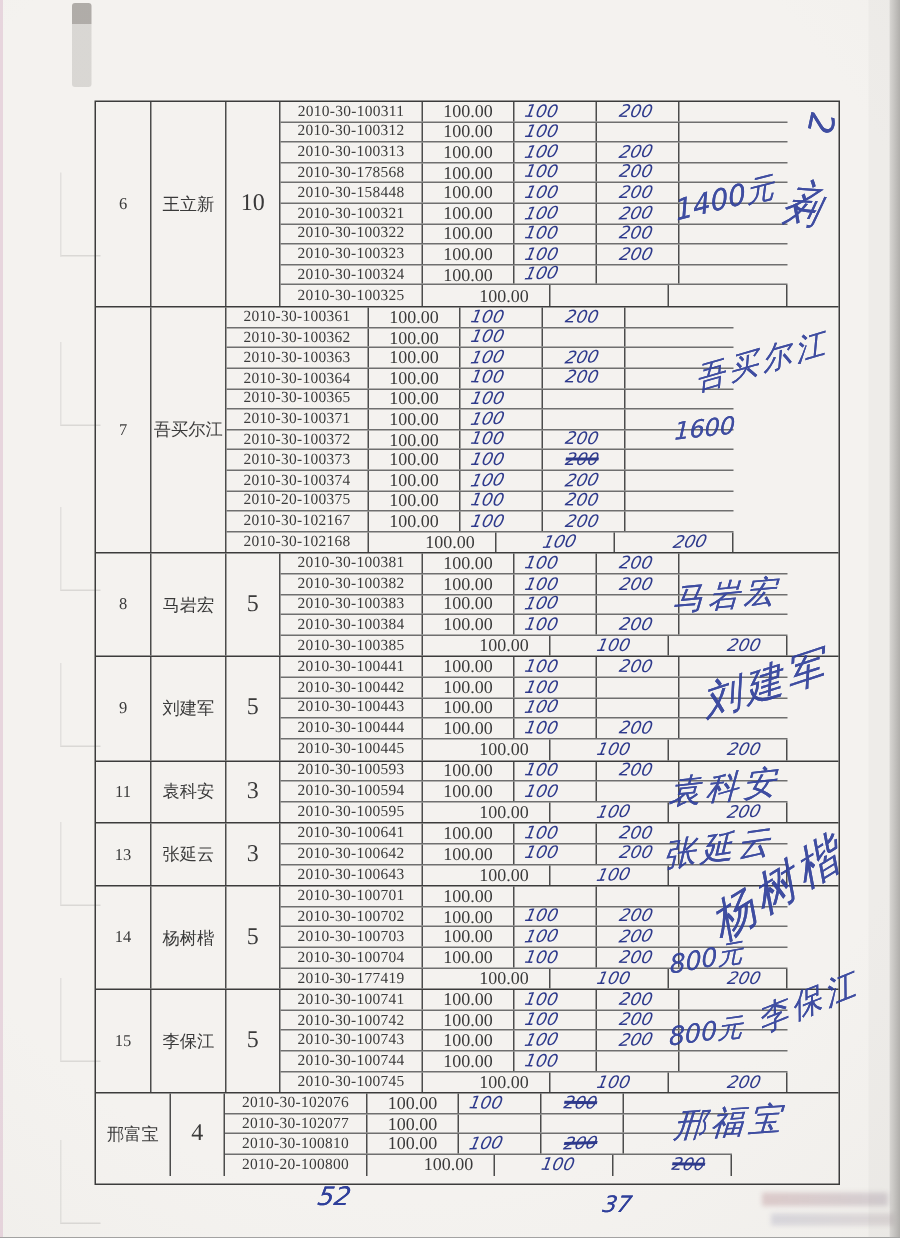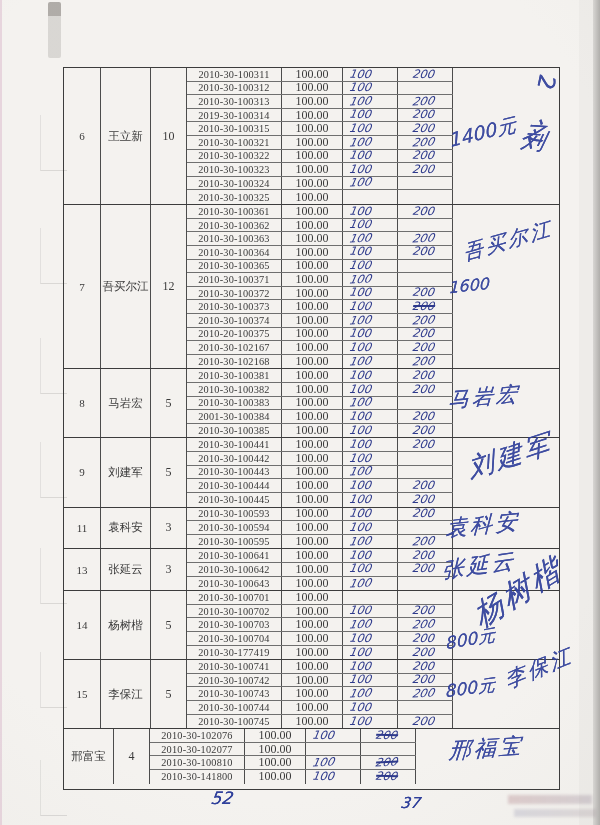--- a/index.html
+++ b/index.html
@@ -20,24 +20,24 @@
     border-radius:2px;}
   
   .tablewrap{position:absolute;left:63px;top:67px;width:497px;height:723px;
     border:1.6px solid #3c3c3c;box-sizing:border-box;display:flex;flex-direction:column;}
   .group{display:flex;border-bottom:1.4px solid #3c3c3c;box-sizing:border-box;}
   .group:last-child{border-bottom:none;}
   .lcell{border-right:1px solid #4c4c4c;display:flex;align-items:center;justify-content:center;
     color:#3a3a3a;box-sizing:border-box;}
   .cell-no{width:37px;font-size:11px;}
   .cell-name{width:50px;font-size:11.5px;}
-  .cell-count{width:36px;font-size:12px;}
+  .cell-count{width:36px;font-size:16px;}
   .rows{display:flex;flex-direction:column;}
   .row{display:flex;height:13.62px;border-bottom:1px solid #6f6f6f;box-sizing:border-box;}
-  .row:last-child{border-bottom:none;}
+  .row:last-child{border-bottom:none;gap:24px;}
   .c{box-sizing:border-box;border-right:1px solid #4c4c4c;display:flex;align-items:center;overflow:visible;}
   .c-id{width:95px;justify-content:center;font-size:10.3px;letter-spacing:.2px;color:#3a3a3a;white-space:nowrap;}
   .c-amt{width:61px;justify-content:center;font-size:12px;color:#3a3a3a;}
   .c-a{width:55px;padding-left:7px;}
   .c-b{width:55px;padding-left:15px;}
   .sigcell{flex:1;border-right:none;}
   
   .hw{font-family:"DejaVu Sans",sans-serif;font-style:italic;color:#2e3a8c;
     font-size:11.5px;line-height:1;transform:skewX(-12deg);white-space:nowrap;}
   .row:nth-child(3n) .hw{transform:skewX(-15deg) rotate(-2deg);}
@@ -100,31 +100,31 @@
             <div class="c c-id">2010-30-100313</div>
             <div class="c c-amt">100.00</div>
             <div class="c c-a">
               <div class="hw">100</div>
             </div>
             <div class="c c-b">
               <div class="hw">200</div>
             </div>
           </div>
           <div class="row">
-            <div class="c c-id">2019-30-100314</div>
-            <div class="c c-amt">100.00</div>
-            <div class="c c-a">
-              <div class="hw">100</div>
-            </div>
-            <div class="c c-b">
-              <div class="hw">200</div>
-            </div>
-          </div>
-          <div class="row">
-            <div class="c c-id">2010-30-100315</div>
+            <div class="c c-id">2010-30-178568</div>
+            <div class="c c-amt">100.00</div>
+            <div class="c c-a">
+              <div class="hw">100</div>
+            </div>
+            <div class="c c-b">
+              <div class="hw">200</div>
+            </div>
+          </div>
+          <div class="row">
+            <div class="c c-id">2010-30-158448</div>
             <div class="c c-amt">100.00</div>
             <div class="c c-a">
               <div class="hw">100</div>
             </div>
             <div class="c c-b">
               <div class="hw">200</div>
             </div>
           </div>
           <div class="row">
             <div class="c c-id">2010-30-100321</div>
@@ -169,21 +169,20 @@
             <div class="c c-amt">100.00</div>
             <div class="c c-a"></div>
             <div class="c c-b"></div>
           </div>
         </div>
         <div class="c sigcell"></div>
       </div>
       <div class="group">
         <div class="lcell cell-no">7</div>
         <div class="lcell cell-name">吾买尔江</div>
-        <div class="lcell cell-count">12</div>
         <div class="rows">
           <div class="row">
             <div class="c c-id">2010-30-100361</div>
             <div class="c c-amt">100.00</div>
             <div class="c c-a">
               <div class="hw">100</div>
             </div>
             <div class="c c-b">
               <div class="hw">200</div>
             </div>
@@ -322,21 +321,21 @@
           </div>
           <div class="row">
             <div class="c c-id">2010-30-100383</div>
             <div class="c c-amt">100.00</div>
             <div class="c c-a">
               <div class="hw">100</div>
             </div>
             <div class="c c-b"></div>
           </div>
           <div class="row">
-            <div class="c c-id">2001-30-100384</div>
+            <div class="c c-id">2010-30-100384</div>
             <div class="c c-amt">100.00</div>
             <div class="c c-a">
               <div class="hw">100</div>
             </div>
             <div class="c c-b">
               <div class="hw">200</div>
             </div>
           </div>
           <div class="row">
             <div class="c c-id">2010-30-100385</div>
@@ -611,21 +610,21 @@
             <div class="c c-id">2010-30-100810</div>
             <div class="c c-amt">100.00</div>
             <div class="c c-a">
               <div class="hw">100</div>
             </div>
             <div class="c c-b">
               <div class="hw struck">200</div>
             </div>
           </div>
           <div class="row">
-            <div class="c c-id">2010-30-141800</div>
+            <div class="c c-id">2010-20-100800</div>
             <div class="c c-amt">100.00</div>
             <div class="c c-a">
               <div class="hw">100</div>
             </div>
             <div class="c c-b">
               <div class="hw struck">200</div>
             </div>
           </div>
         </div>
         <div class="c sigcell"></div>

